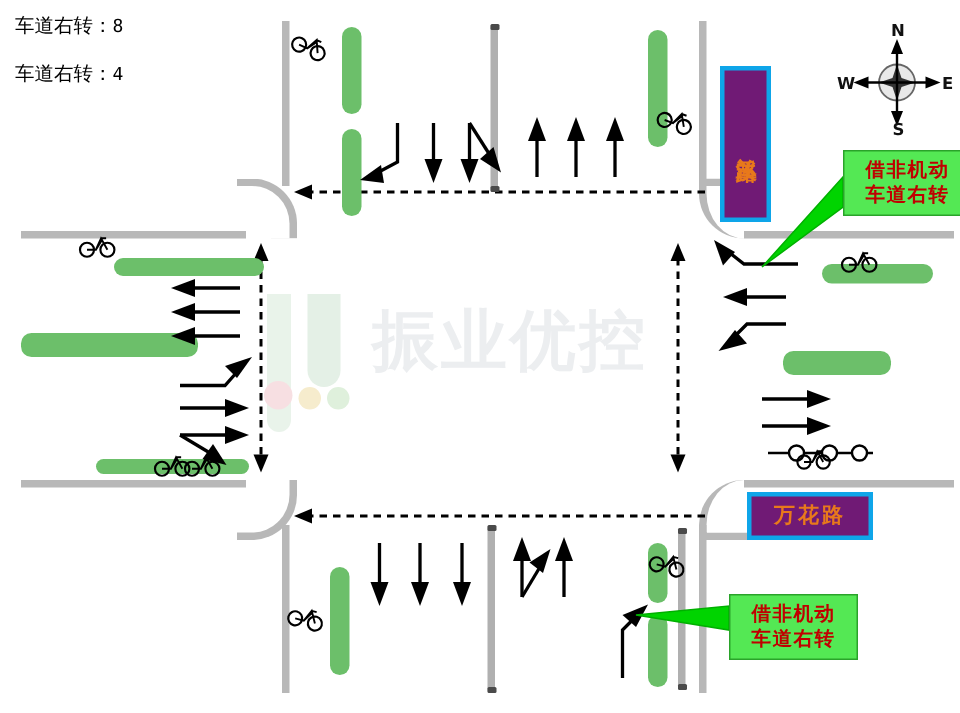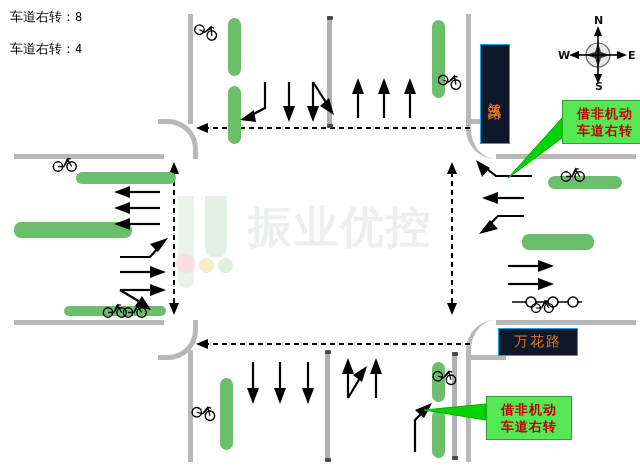--- a/index.html
+++ b/index.html
@@ -34,22 +34,22 @@
   
   .gbar{position:absolute;background:#6cbf6a;border-radius:7px;}
 
   
   .pbar{position:absolute;width:5px;background:#b0b0b0;border-radius:2px;}
   .pbar:before,.pbar:after{content:"";position:absolute;left:-0.5px;width:6px;height:4px;
       background:#4a4a4a;border-radius:1px;}
   .pbar:before{top:0;} .pbar:after{bottom:0;}
 
   
-  .plate{position:absolute;background:#0f172a;border:1px solid #0ea5e9;
-         color:#e8791b;font-weight:normal;display:flex;align-items:center;
+  .plate{position:absolute;background:#701a75;border:3px solid #0ea5e9;
+         color:#e8791b;font-weight:bold;display:flex;align-items:center;
          justify-content:center;}
   #plate-wanhua{left:498px;top:328px;width:78px;height:26px;font-size:14px;
                 letter-spacing:2px;}
   #plate-lanxi{left:480px;top:44px;width:28px;height:98px;font-size:14px;}
   #plate-lanxi .vtext{writing-mode:vertical-rl;letter-spacing:2px;}
 
   
   .callout{position:absolute;background:#54e854;border:1px solid #2aa32a;
            color:#c00000;font-weight:bold;font-size:13px;line-height:17px;
            text-align:center;padding:4px 6px;letter-spacing:1px;}

